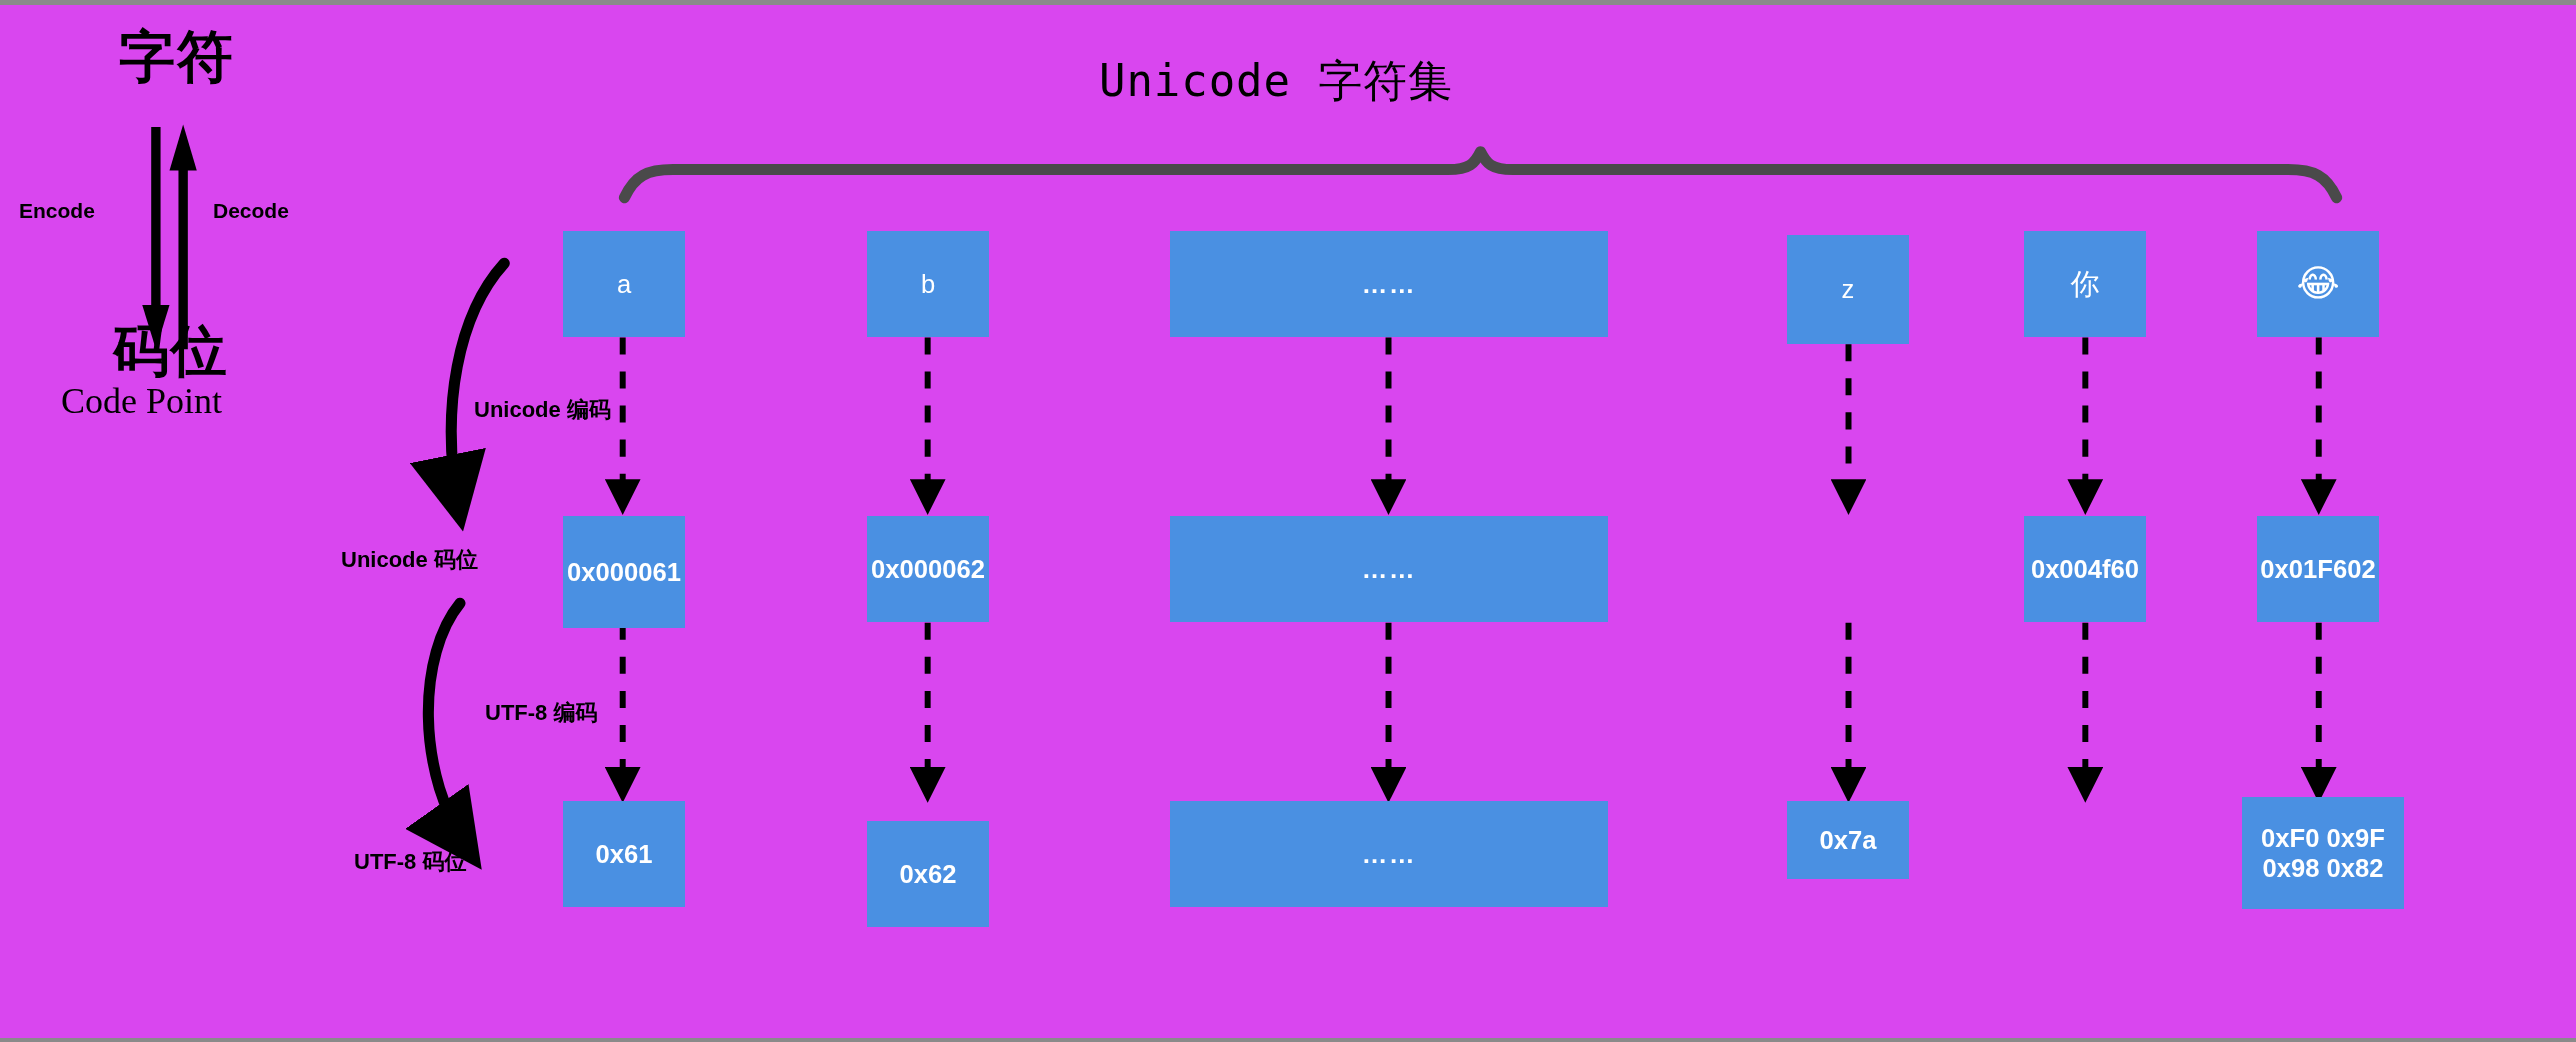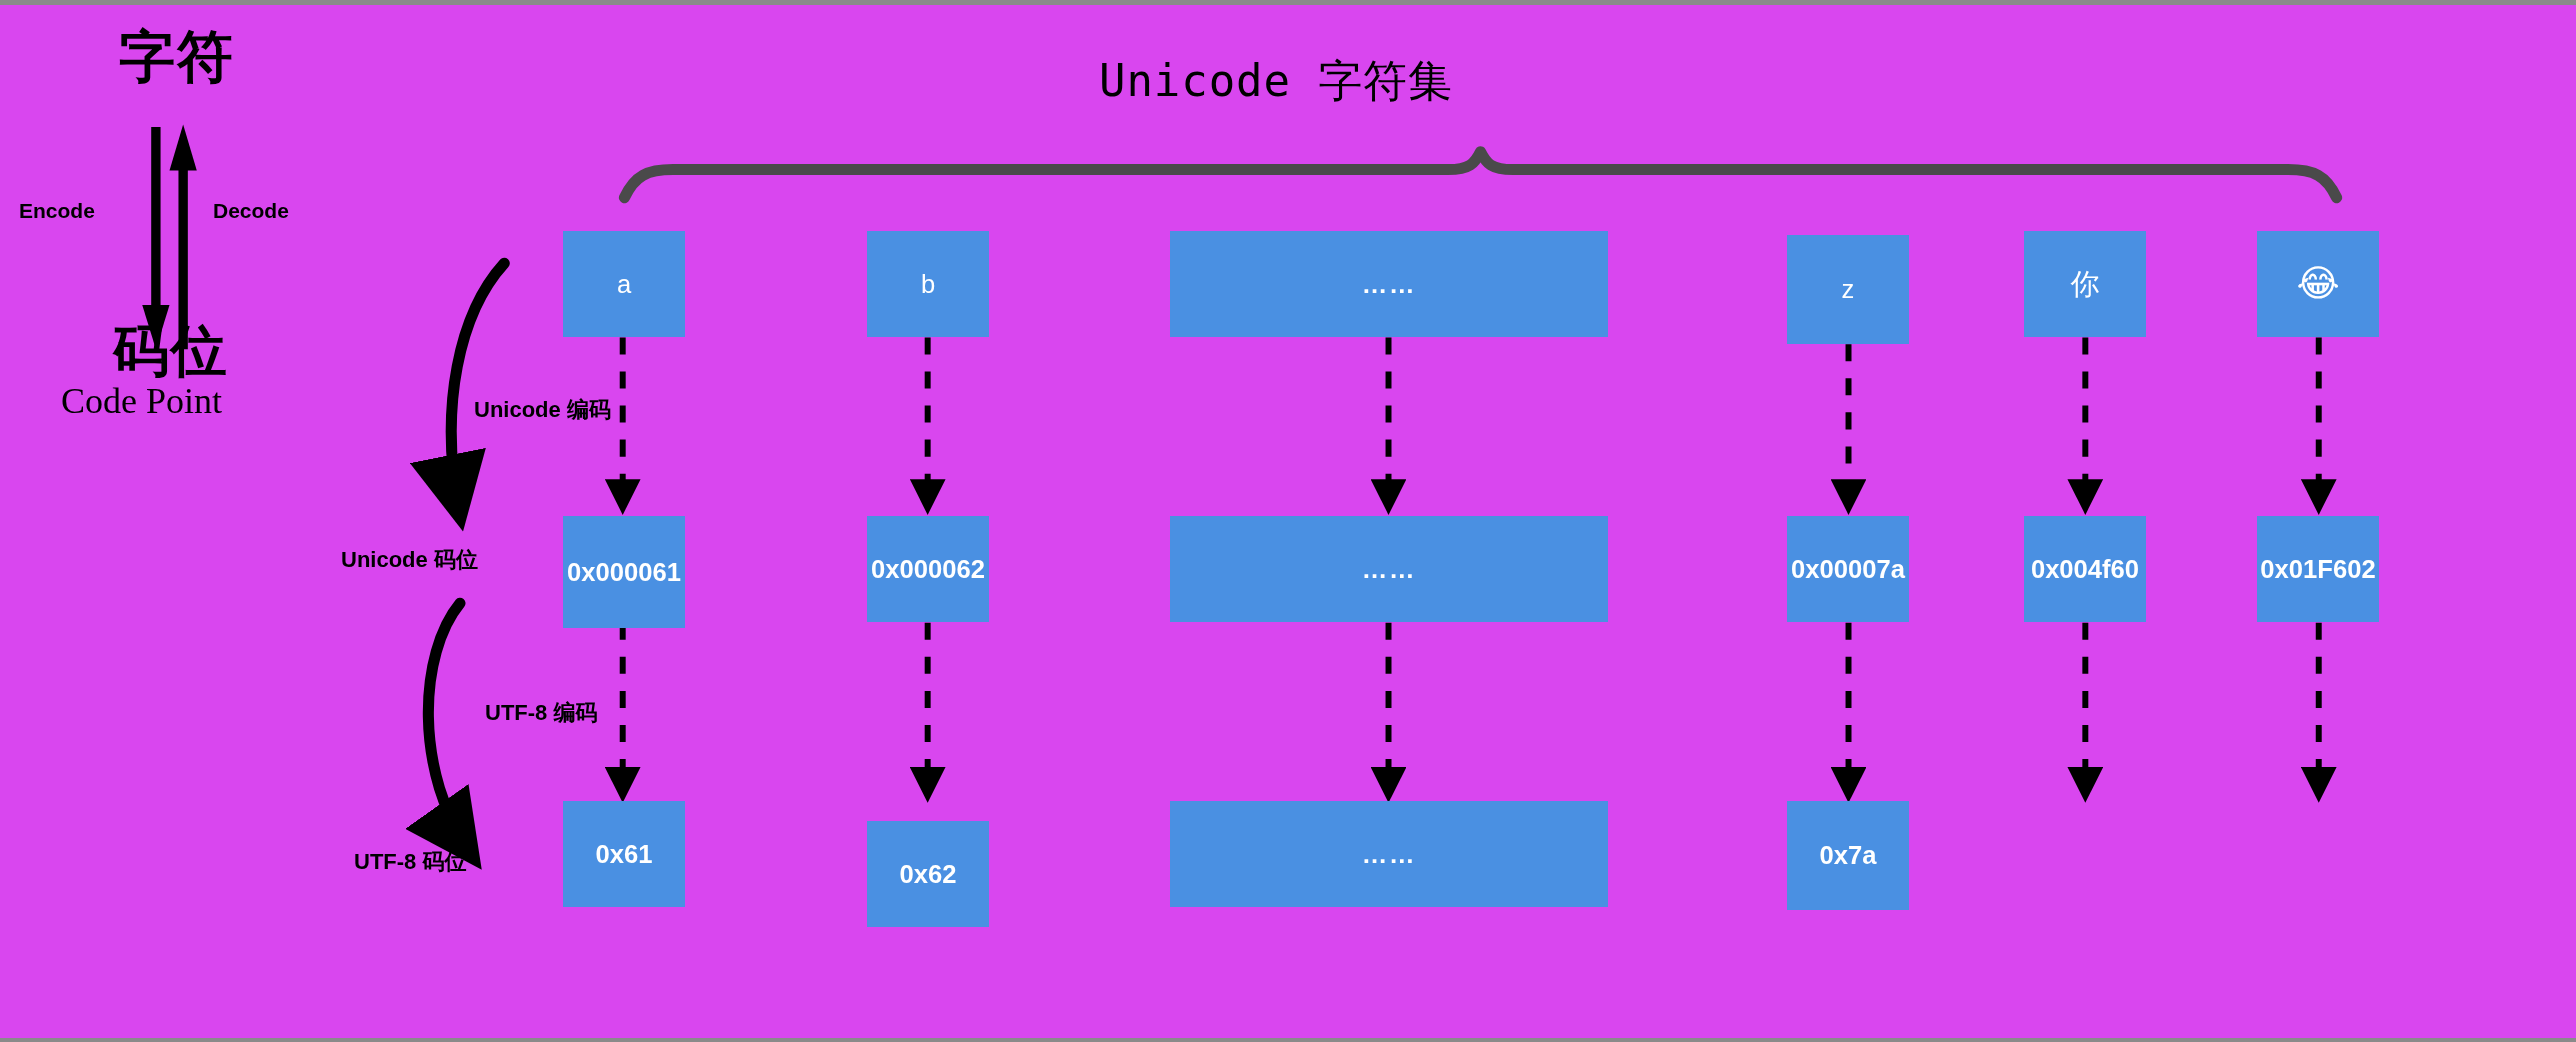--- a/index.html
+++ b/index.html
@@ -167,30 +167,30 @@
   <div class="abs box char cjk ctr" style="left:2024px;top:226px;width:122px;height:106px;">你</div>
 
   <div class="abs box emoji ctr" style="left:2257px;top:226px;width:122px;height:106px;">😂</div>
 
   <div class="abs box code ctr" style="left:563px;top:511px;width:122px;height:112px;">0x000061</div>
 
   <div class="abs box code ctr" style="left:867px;top:511px;width:122px;height:106px;">0x000062</div>
 
   <div class="abs box dots ctr" style="left:1170px;top:511px;width:438px;height:106px;">……</div>
 
-  <div class="abs box code ctr" style="left:1787px;top:511px;width:122px;height:106px;">0x00007a</div>
 
   <div class="abs box code ctr" style="left:2024px;top:511px;width:122px;height:106px;">0x004f60</div>
 
   <div class="abs box code ctr" style="left:2257px;top:511px;width:122px;height:106px;">0x01F602</div>
 
   <div class="abs box code ctr" style="left:563px;top:796px;width:122px;height:106px;">0x61</div>
 
   <div class="abs box code ctr" style="left:867px;top:816px;width:122px;height:106px;">0x62</div>
 
   <div class="abs box dots ctr" style="left:1170px;top:796px;width:438px;height:106px;">……</div>
 
-  <div class="abs box code ctr" style="left:1787px;top:796px;width:122px;height:109px;">0x7a</div>
+  <div class="abs box code ctr" style="left:1787px;top:796px;width:122px;height:78px;">0x7a</div>
 
 
+  <div class="abs box code ctr" style="left:2242px;top:792px;width:162px;height:112px;padding:0 6.8px;">0xF0 0x9F 0x98 0x82</div>
 
 </div>
 
 
 </body></html>

